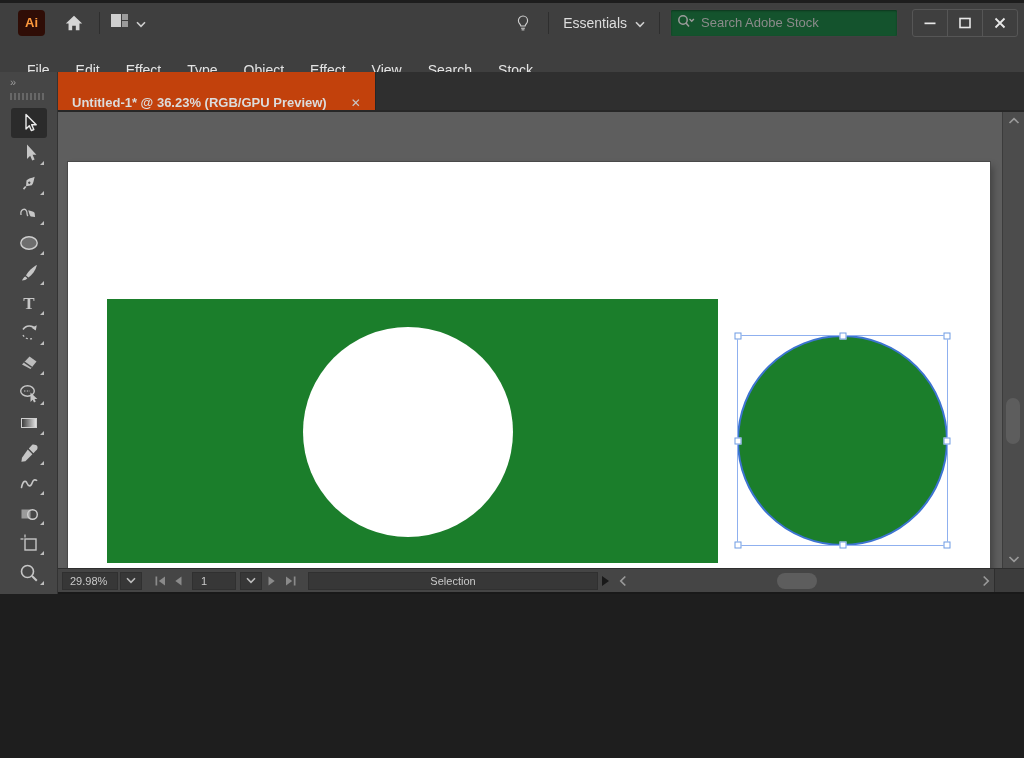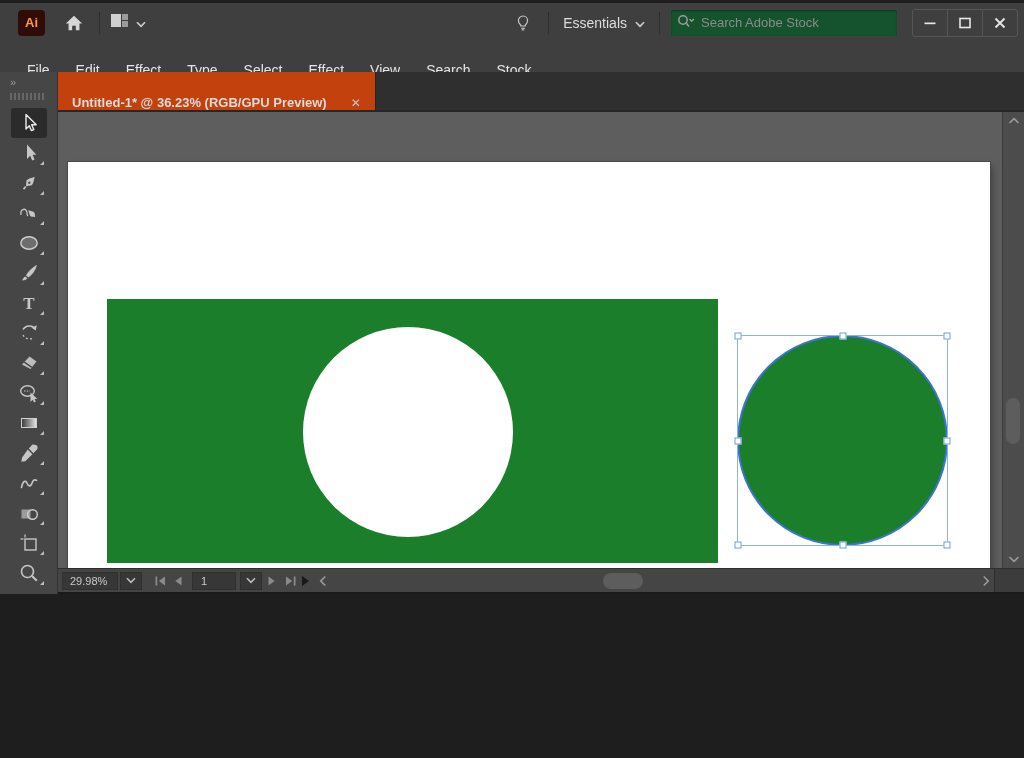--- a/index.html
+++ b/index.html
@@ -174,21 +174,21 @@
         </span>
       </div>
     </div>
   </div>
 
   <div class="menubar">
     <span class="menu-item">File</span>
     <span class="menu-item">Edit</span>
     <span class="menu-item">Effect</span>
     <span class="menu-item">Type</span>
-    <span class="menu-item">Select</span>
+    <span class="menu-item">Object</span>
     <span class="menu-item">Effect</span>
     <span class="menu-item">View</span>
     <span class="menu-item">Search</span>
     <span class="menu-item">Stock</span>
   </div>
 
   <div class="leftpanel">
     <div class="panel-head">
       <div class="collapse">»</div>
       <div class="grip"></div>
@@ -423,20 +423,23 @@
             <path d="M1.5 1.5 L7.7 6 L1.5 10.5 Z" fill="#8a8a8a"></path>
           </svg>
       </span>
       <span class="nav-btn">
         <svg width="13" height="12" viewBox="0 0 13 12">
             <path d="M2 1.5 L8.2 6 L2 10.5 Z" fill="#8a8a8a"></path>
             <rect x="9.8" y="1.5" width="1.7" height="9" fill="#8a8a8a"></rect>
           </svg>
       </span>
     </div>
+    <div class="sfield sel-field">
+      <span>Selection</span>
+    </div>
     <span class="flyout-tri"></span>
     <div class="hscroll">
       <span class="nav-btn">
         <svg width="8" height="12" viewBox="0 0 8 12">
             <path d="M6.3 1.5 L1.8 6 L6.3 10.5" fill="none" stroke="#9a9a9a" stroke-width="1.7"></path>
           </svg>
       </span>
       <div class="htrack">
         <span class="hthumb"></span>
       </div>

